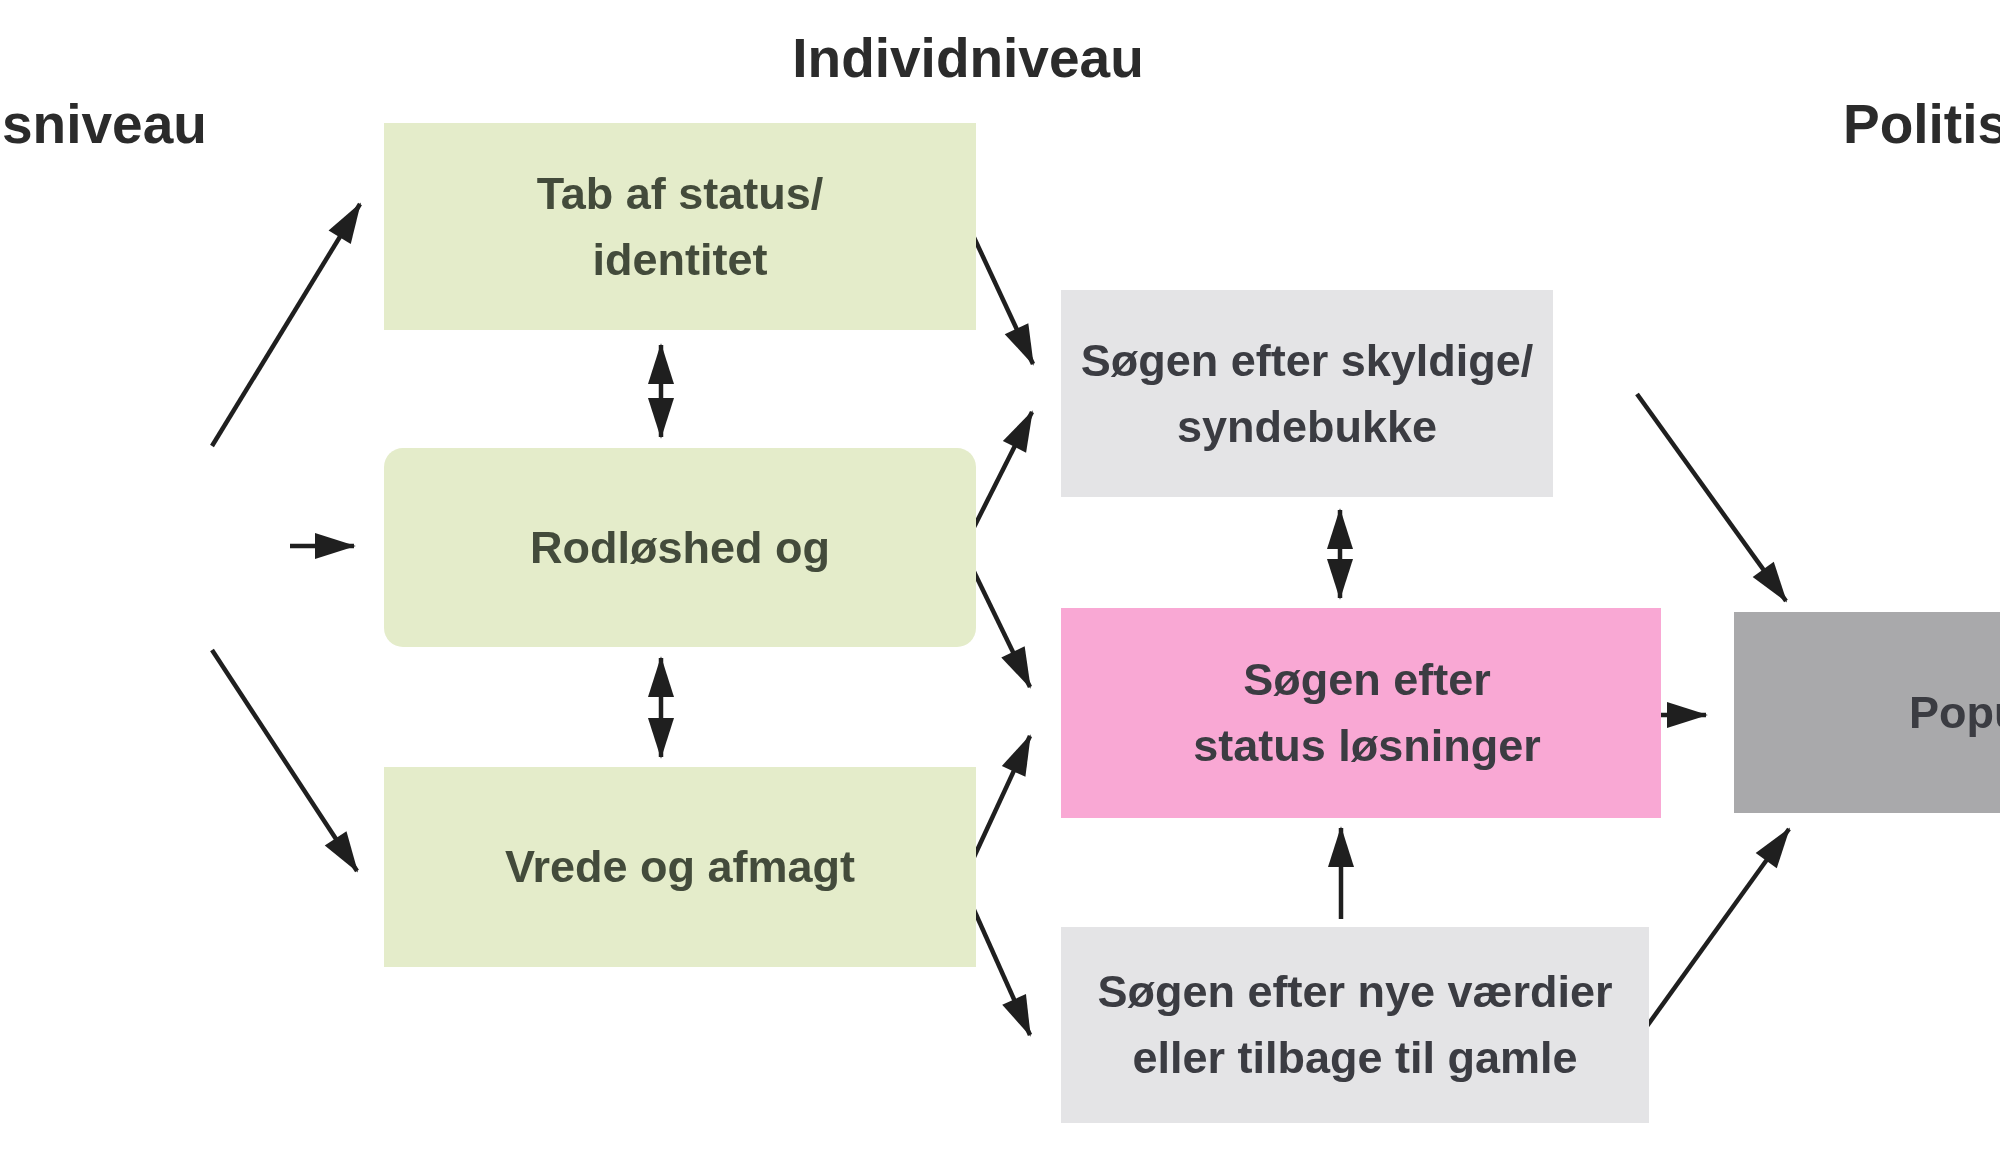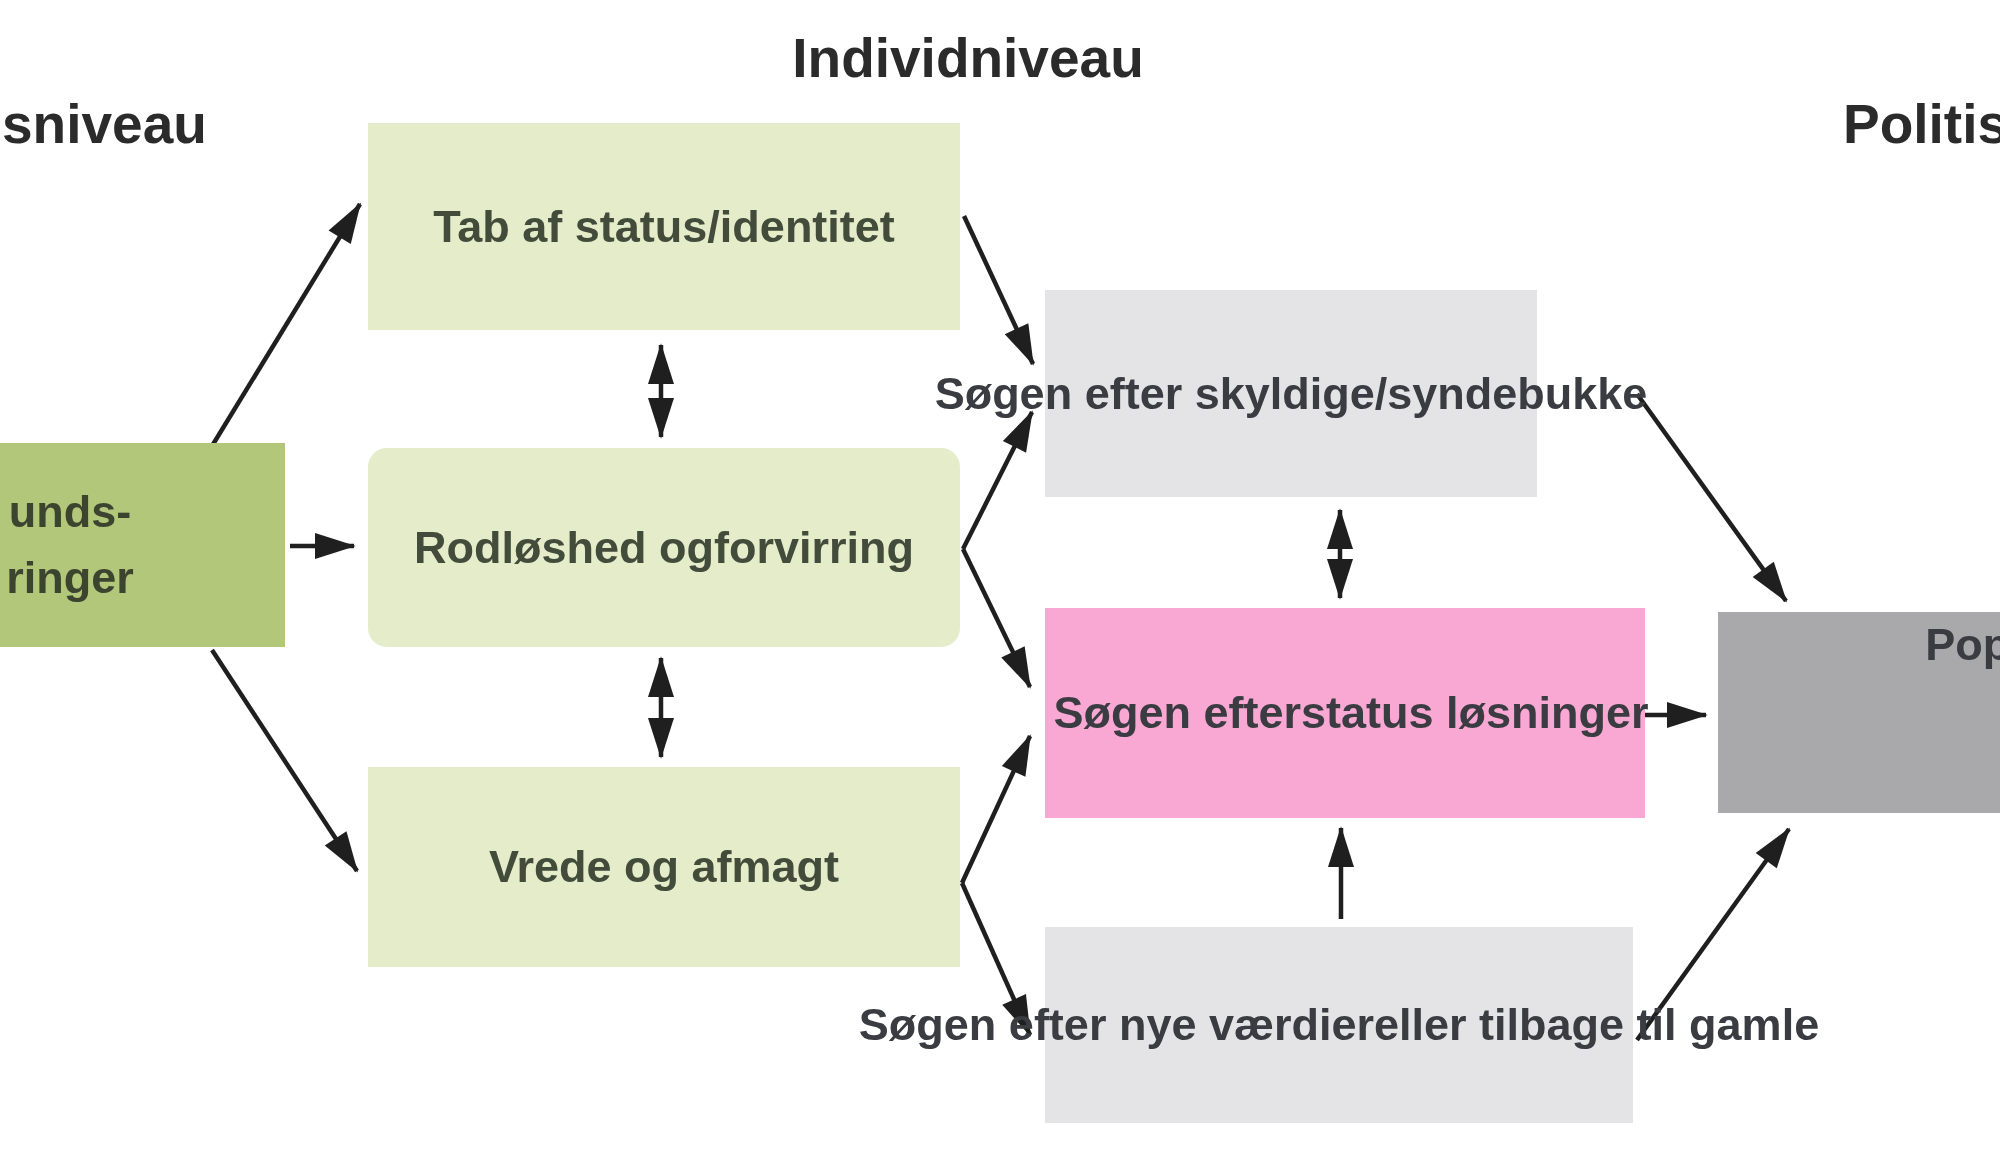--- a/index.html
+++ b/index.html
@@ -6,24 +6,25 @@
   #canvas {
     position:relative; width:2000px; height:1165px;
     overflow:hidden; background:#ffffff;
     font-family:"Liberation Sans","DejaVu Sans",sans-serif;
   }
   .hdr {
     position:absolute; font-weight:bold; font-size:55px;
     color:#2b2b2b; white-space:nowrap;
   }
   .bx {
-    position:absolute; display:flex; flex-direction:row;
+    position:absolute; display:flex; flex-direction:column;
     align-items:center; justify-content:center;
     text-align:center; font-weight:bold; font-size:45px;
     line-height:66px;
+    margin-left:16px;
   }
   .bx span { white-space:nowrap; display:block; }
   .green-text { color:#434b3b; }
   .gray-text  { color:#3b3c42; }
   .dgreen-text{ color:#3c4430; }
   svg.arrows { position:absolute; left:0; top:0; width:2000px; height:1165px; pointer-events:none; }
 </style>
 </head>
 <body>
 
@@ -51,36 +52,28 @@
       <line x1="1637" y1="394" x2="1786" y2="601" marker-end="url(#ah)"></line>
       <line x1="1637" y1="715" x2="1706" y2="715" marker-end="url(#ah)"></line>
       <line x1="1637" y1="1040" x2="1789" y2="829" marker-end="url(#ah)"></line>
       <line x1="1341" y1="919" x2="1341" y2="828" marker-end="url(#ah)"></line>
       <line x1="661" y1="345" x2="661" y2="437" marker-start="url(#ah)" marker-end="url(#ah)"></line>
       <line x1="661" y1="658" x2="661" y2="757" marker-start="url(#ah)" marker-end="url(#ah)"></line>
       <line x1="1340" y1="510" x2="1340" y2="598" marker-start="url(#ah)" marker-end="url(#ah)"></line>
     </g>
   </svg>
 
-  <div class="bx dgreen-text" style="left: 0px; top: 443px; width: 285px; height: 204px; background: rgb(178, 199, 122);">
-    <div style="position:absolute; left:-150px; width:440px; top:0; height:100%;
-                display:flex; flex-direction:column; align-items:center; justify-content:center;">
-      <span>unds-</span>
-      <span>ringer</span>
-    </div>
-  </div>
 
   <div class="bx green-text" style="left: 368px; top: 123px; width: 592px; height: 207px; background: rgb(228, 236, 202);">
     <span>Tab af status/</span>
     <span>identitet</span>
   </div>
 
   <div class="bx green-text" style="left: 368px; top: 448px; width: 592px; height: 199px; background: rgb(228, 236, 202); border-radius: 19px;">
     <span>Rodløshed og</span>
-    <span>forvirring</span>
   </div>
 
   <div class="bx green-text" style="left: 368px; top: 767px; width: 592px; height: 200px; background: rgb(228, 236, 202);">
     <span>Vrede og afmagt</span>
   </div>
 
   <div class="bx gray-text" style="left: 1045px; top: 290px; width: 492px; height: 207px; background: rgb(228, 228, 230);">
     <span>Søgen efter skyldige/</span>
     <span>syndebukke</span>
   </div>

